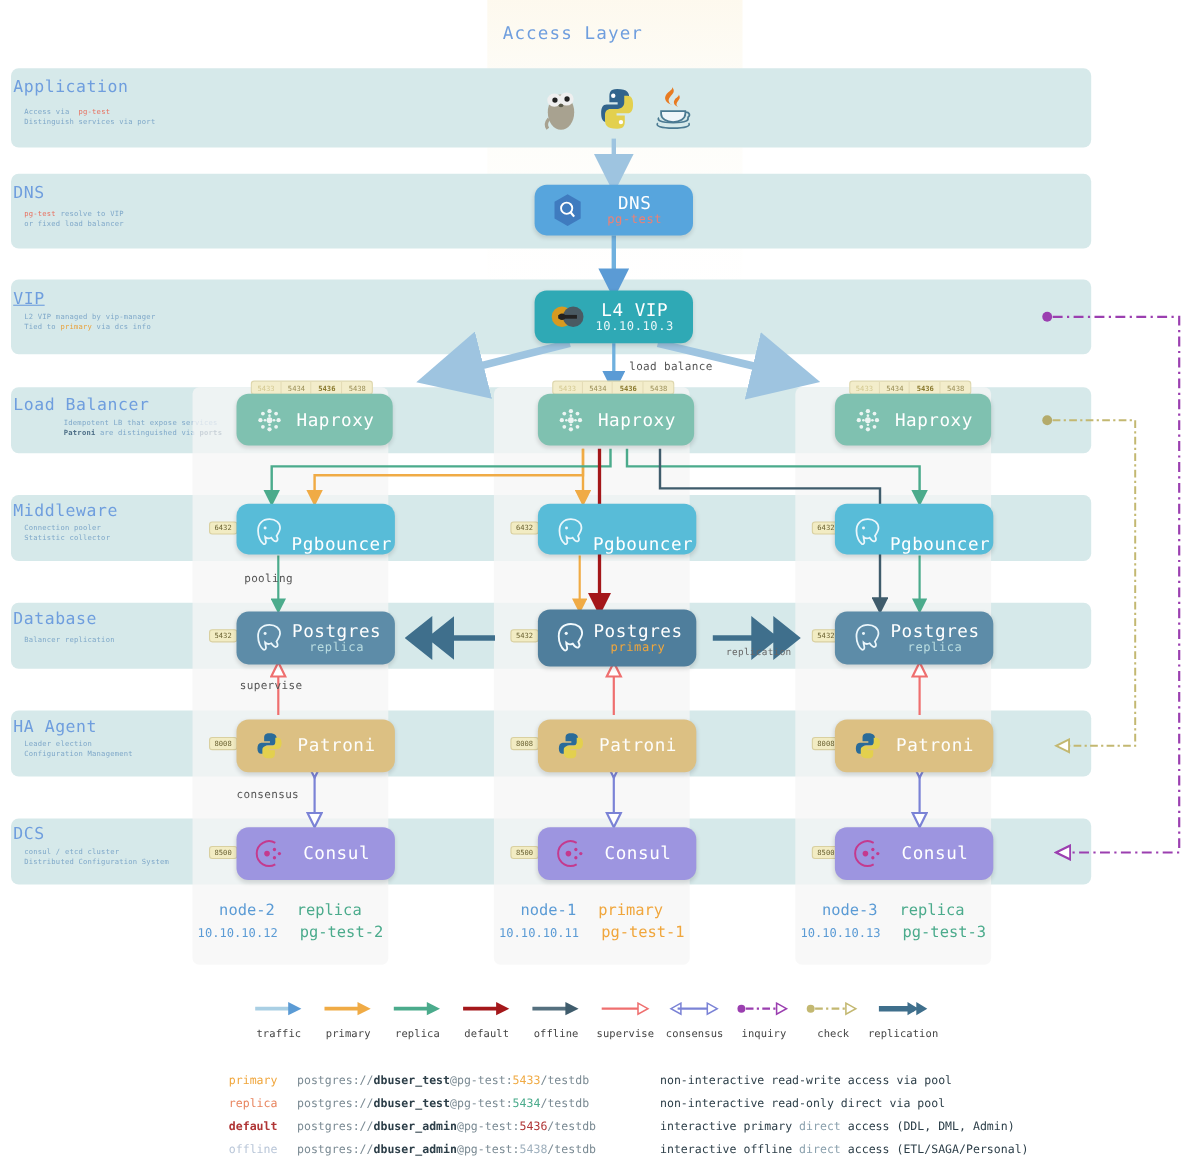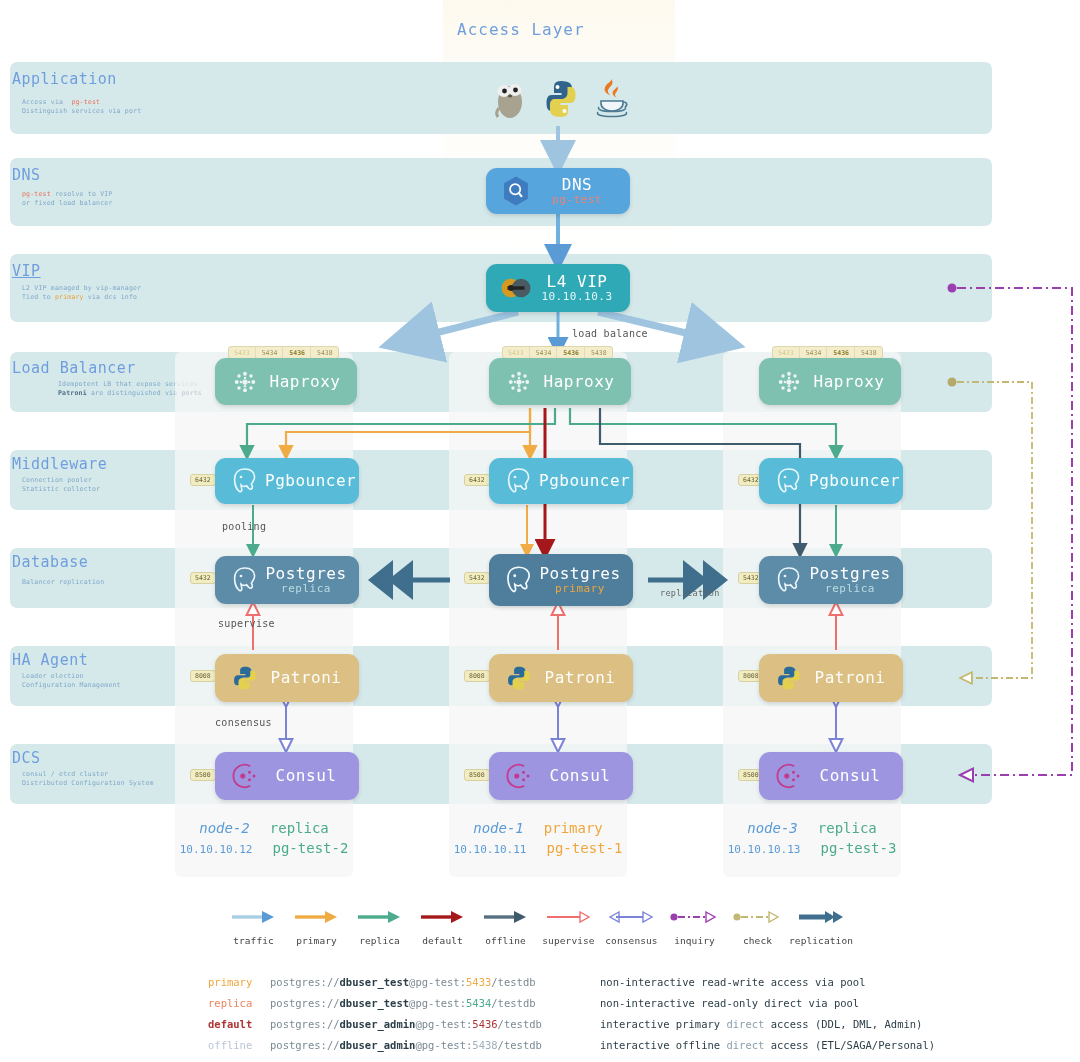--- a/index.html
+++ b/index.html
@@ -68,21 +68,21 @@
   .box .bx-txt {
     flex: 1; text-align: center; padding-right: 12px;
     line-height: 1.12;
   }
   .box .bx-name { font-size: 16px; letter-spacing: .5px; }
   .box .bx-sub  { font-size: 11px; letter-spacing: .5px; }
 
   .bx-dns      { background: #57a5dd; }
   .bx-vip      { background: #2fa9b5; }
   .bx-haproxy  { background: #7fc1b0; }
-  .bx-pgb      { background: #58bcd8; }
+  .bx-pgb      { background: #58bcd8; align-items: flex-end; }
   .bx-pg       { background: #5d8ca8; }
   .bx-pg-pri   { background: #4f7e9c; }
   .bx-patroni  { background: #dcc083; }
   .bx-consul   { background: #9d95e0; }
 
   .sub-replica { color: #b9dce0; }
   .sub-primary { color: #f0a63c; }
   .sub-pgtest  { color: #ef8073; }
 
   
@@ -118,21 +118,21 @@
 
   
   .nodeinfo {
     position: absolute; width: 178px; top: 820px;
     text-align: center;
   }
   .nodeinfo .row1, .nodeinfo .row2 {
     display: flex; justify-content: center; gap: 20px; align-items: baseline;
   }
   .nodeinfo .row1 { margin-bottom: 4px; }
-  .ni-node { font-size: 14px; color: #5b9bd5; font-style: italic; }
+  .ni-node { font-size: 14px; color: #5b9bd5; }
   .ni-ip   { font-size: 11px; color: #5b9bd5; }
   .ni-role { font-size: 14px; }
   .ni-name { font-size: 14px; }
   .role-replica { color: #4bab8c; }
   .role-primary { color: #f0a63c; }
 
   
   .legend {
     position: absolute; left: 222px; top: 908px;
     display: flex; gap: 0px;

